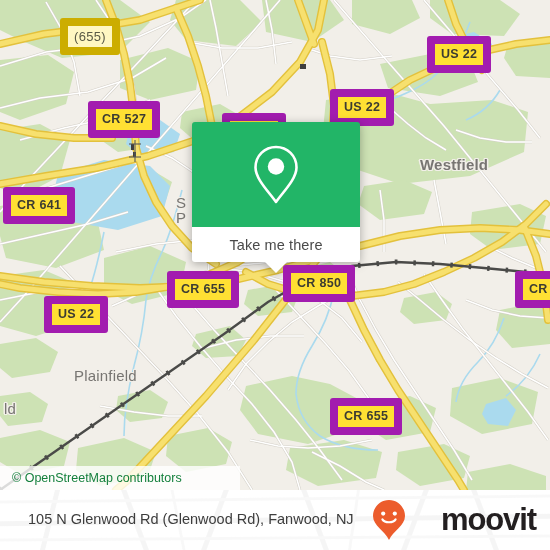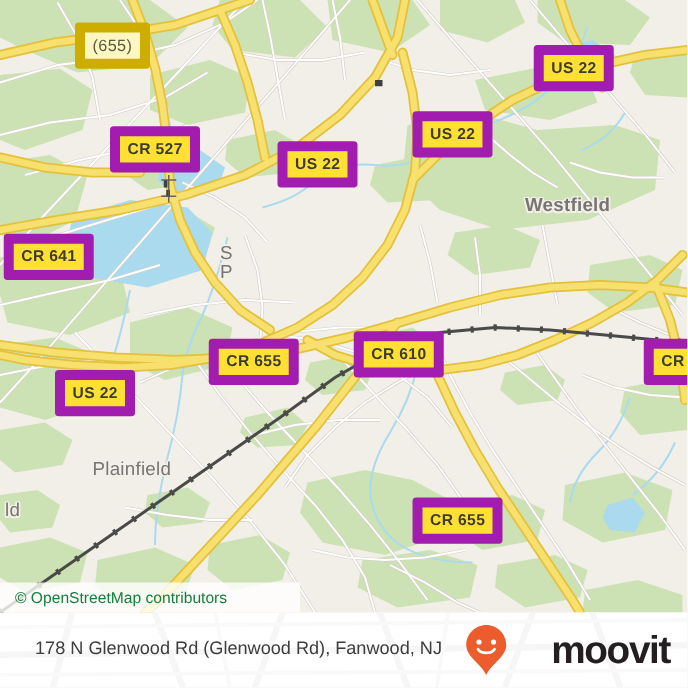--- a/index.html
+++ b/index.html
@@ -394,25 +394,37 @@
     <div class="place-label big" style="left:176px; top:209px;">P</div>
     <div class="place-label big" style="left:4px; top:400px;">ld</div>
 
     <div class="shield plain" style="left:60px; top:18px;">(655)</div>
     <div class="shield" style="left:427px; top:36px;">US 22</div>
     <div class="shield" style="left:88px; top:101px;">CR 527</div>
     <div class="shield" style="left:330px; top:89px;">US 22</div>
     <div class="shield" style="left:222px; top:113px;">US 22</div>
     <div class="shield" style="left:3px; top:187px;">CR 641</div>
     <div class="shield" style="left:167px; top:271px;">CR 655</div>
-    <div class="shield" style="left:283px; top:265px; z-index:45;">CR 610</div>
+    <div class="shield" style="left:283px; top:265px; z-index:45;">CR 850</div>
     <div class="shield" style="left:483px; top:271px;margin-left:32px;">CR 613</div>
     <div class="shield" style="left:44px; top:296px;">US 22</div>
     <div class="shield" style="left:330px; top:398px;">CR 655</div>
 
+    <div id="popup">
+      <div id="popup-head">
+        <svg width="50" height="62" viewBox="0 0 50 62">
+          <path d="M25 3 C13.5 3 4.5 12 4.5 23.5 C4.5 35 18 48 25 58 C32 48 45.5 35 45.5 23.5 C45.5 12 36.5 3 25 3 Z" fill="none" stroke="#ffffff" stroke-width="2.6" stroke-linejoin="round"></path>
+          <circle cx="25" cy="22.5" r="8.2" fill="#ffffff"></circle>
+        </svg>
+      </div>
+      <div id="popup-foot">
+        <span id="popup-foot-label">Take me there</span>
+      </div>
+      <div id="popup-tail"></div>
+    </div>
 
     <div id="attribution">
       <span>© OpenStreetMap contributors</span>
     </div>
   </div>
 
   <div id="footer">
     <svg id="footer-watermark" viewBox="0 0 550 60" xmlns="http://www.w3.org/2000/svg">
       <g fill="none" stroke="#eeeeee" stroke-width="5">
         <path d="M60,-10 L40,70"></path>
@@ -426,21 +438,21 @@
       <g fill="none" stroke="#f4f4f4" stroke-width="3">
         <path d="M0,12 L550,6"></path>
         <path d="M0,50 L550,46"></path>
         <path d="M170,-10 L186,70"></path>
         <path d="M360,-10 L348,70"></path>
       </g>
     </svg>
 
     <div id="footer-inner">
       <div id="footer-address">
-        <div>178 N Glenwood Rd (Glenwood Rd), Fanwood, NJ</div>
+        <div>105 N Glenwood Rd (Glenwood Rd), Fanwood, NJ</div>
       </div>
       <div id="brand">
         <svg width="34" height="42" viewBox="0 0 34 42">
           <path d="M17 1 C8.2 1 1 8.2 1 17 C1 26.5 13 32 17 41 C21 32 33 26.5 33 17 C33 8.2 25.8 1 17 1 Z" fill="#ec5c2c"></path>
           <circle cx="11.2" cy="14.6" r="2.1" fill="#ffffff"></circle>
           <circle cx="22.8" cy="14.6" r="2.1" fill="#ffffff"></circle>
           <path d="M10.4 20.4 C12.6 24.2 21.4 24.2 23.6 20.4" fill="none" stroke="#ffffff" stroke-width="2.1" stroke-linecap="round"></path>
         </svg>
         <span id="brand-text">moovit</span>
       </div>

